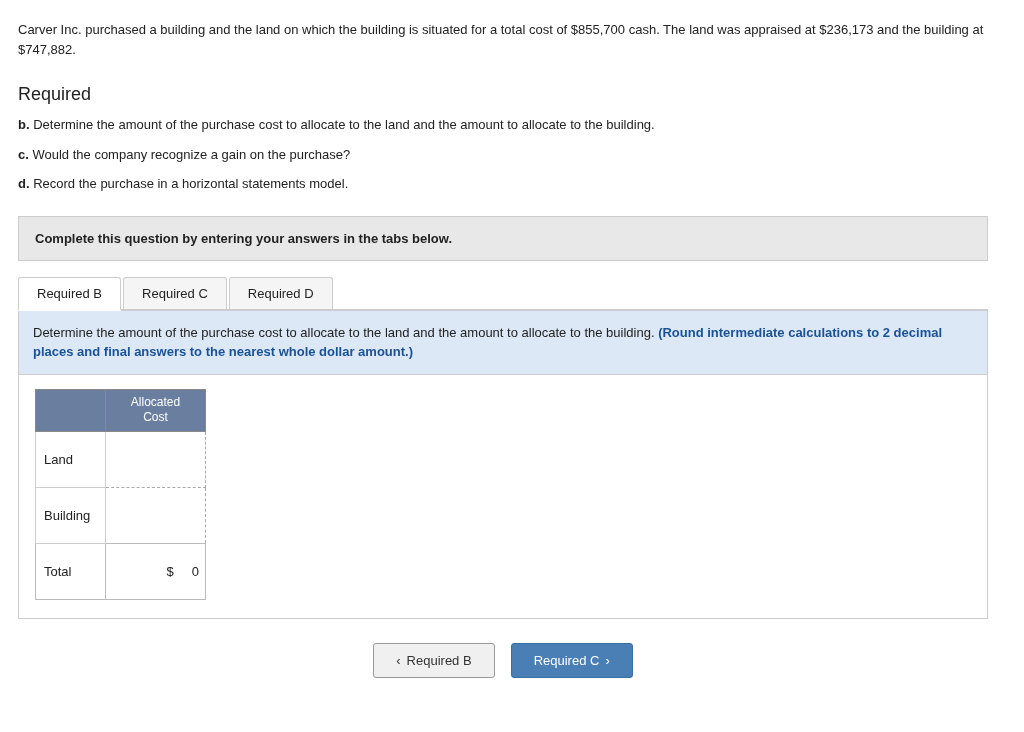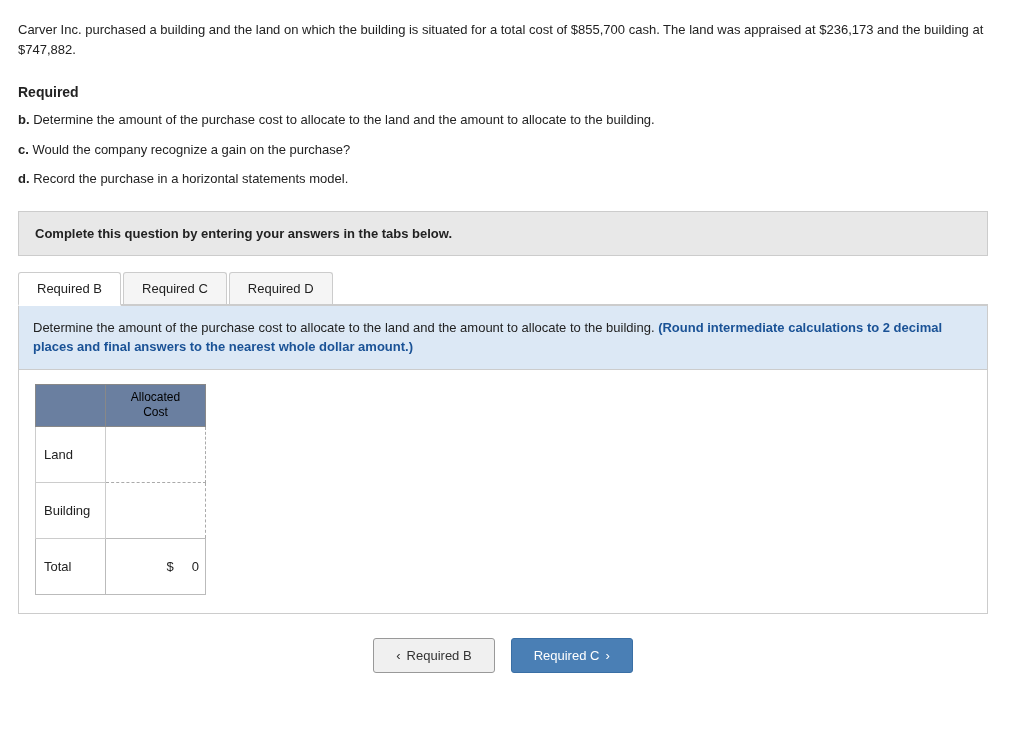--- a/index.html
+++ b/index.html
@@ -16,22 +16,22 @@
       width: 1024px;
       min-height: 732px;
     }
     .problem-text {
       font-size: 13px;
       line-height: 1.5;
       margin-bottom: 25px;
       max-width: 980px;
     }
     .required-heading {
-      font-weight: bold;
-      font-size: 14px;
+      font-weight: normal;
+      font-size: 18px;
       margin-bottom: 10px;
       margin-top: 8px;
     }
     .part {
       margin-bottom: 10px;
       font-size: 13px;
       line-height: 1.5;
     }
     .part b {
       font-weight: bold;
@@ -87,21 +87,21 @@
     }
     .table-area {
       padding: 14px 16px 18px 16px;
     }
     table.data-table {
       border-collapse: collapse;
       font-size: 13px;
     }
     table.data-table th {
       background: #6a7fa0;
-      color: #000000;
+      color: #ffffff;
       text-align: center;
       padding: 5px 18px;
       border: 1px solid #888;
       font-weight: normal;
       font-size: 12px;
       line-height: 1.3;
     }
     table.data-table td {
       border: 1px dashed #aaa;
       padding: 4px 6px;

